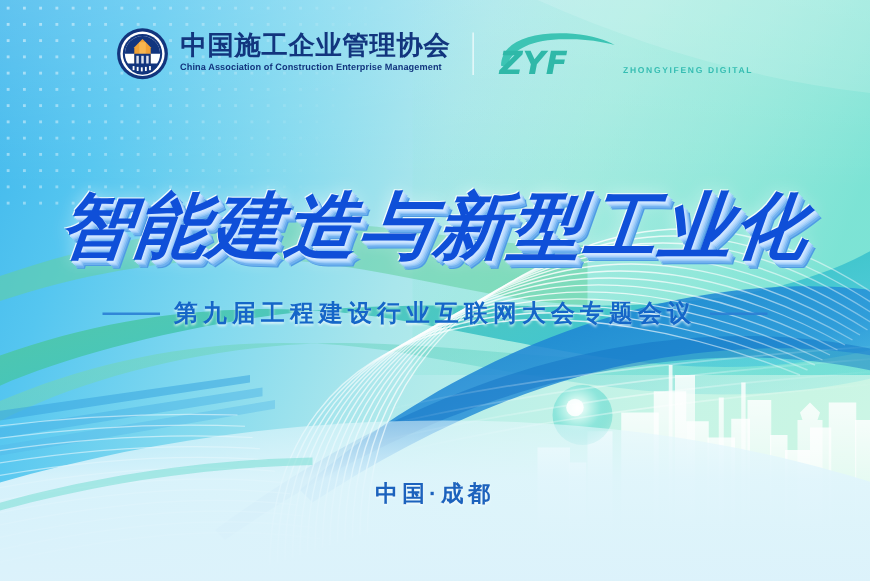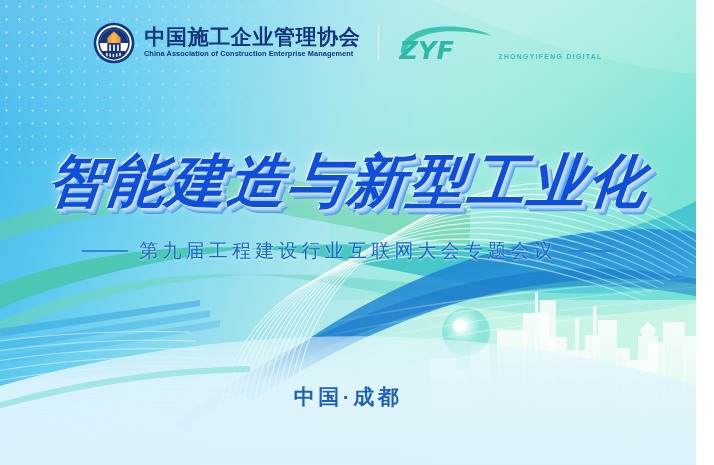--- a/index.html
+++ b/index.html
@@ -100,30 +100,30 @@
   }
 
   
   .subtitle-wrap {
     position:absolute; top:238px; left:0; right:0;
     text-align:center; z-index:40;
     display:flex; align-items:center; justify-content:center; gap:11px;
   }
   .dash { width:46px; height:2px; background:#2a7ed4; opacity:.9; }
   .subtitle {
-    font-size:19px; font-weight:400; color:#1566c8;
+    font-size:19px; font-weight:700; color:#1566c8;
     letter-spacing:4.2px; white-space:nowrap;
     text-shadow:0 1px 2px rgba(255,255,255,.7);
   }
 
   
   .location {
     position:absolute; top:383px; left:0; right:0;
     text-align:center; z-index:40;
-    font-size:21px; font-weight:700; color:#1c62bd;
+    font-size:18px; font-weight:700; color:#1c62bd;
     letter-spacing:3.5px;
     text-shadow:0 1px 2px rgba(255,255,255,.65);
   }
 </style>
 </head>
 <body>
 
 <div id="banner">
 
   <div class="dots"></div>

